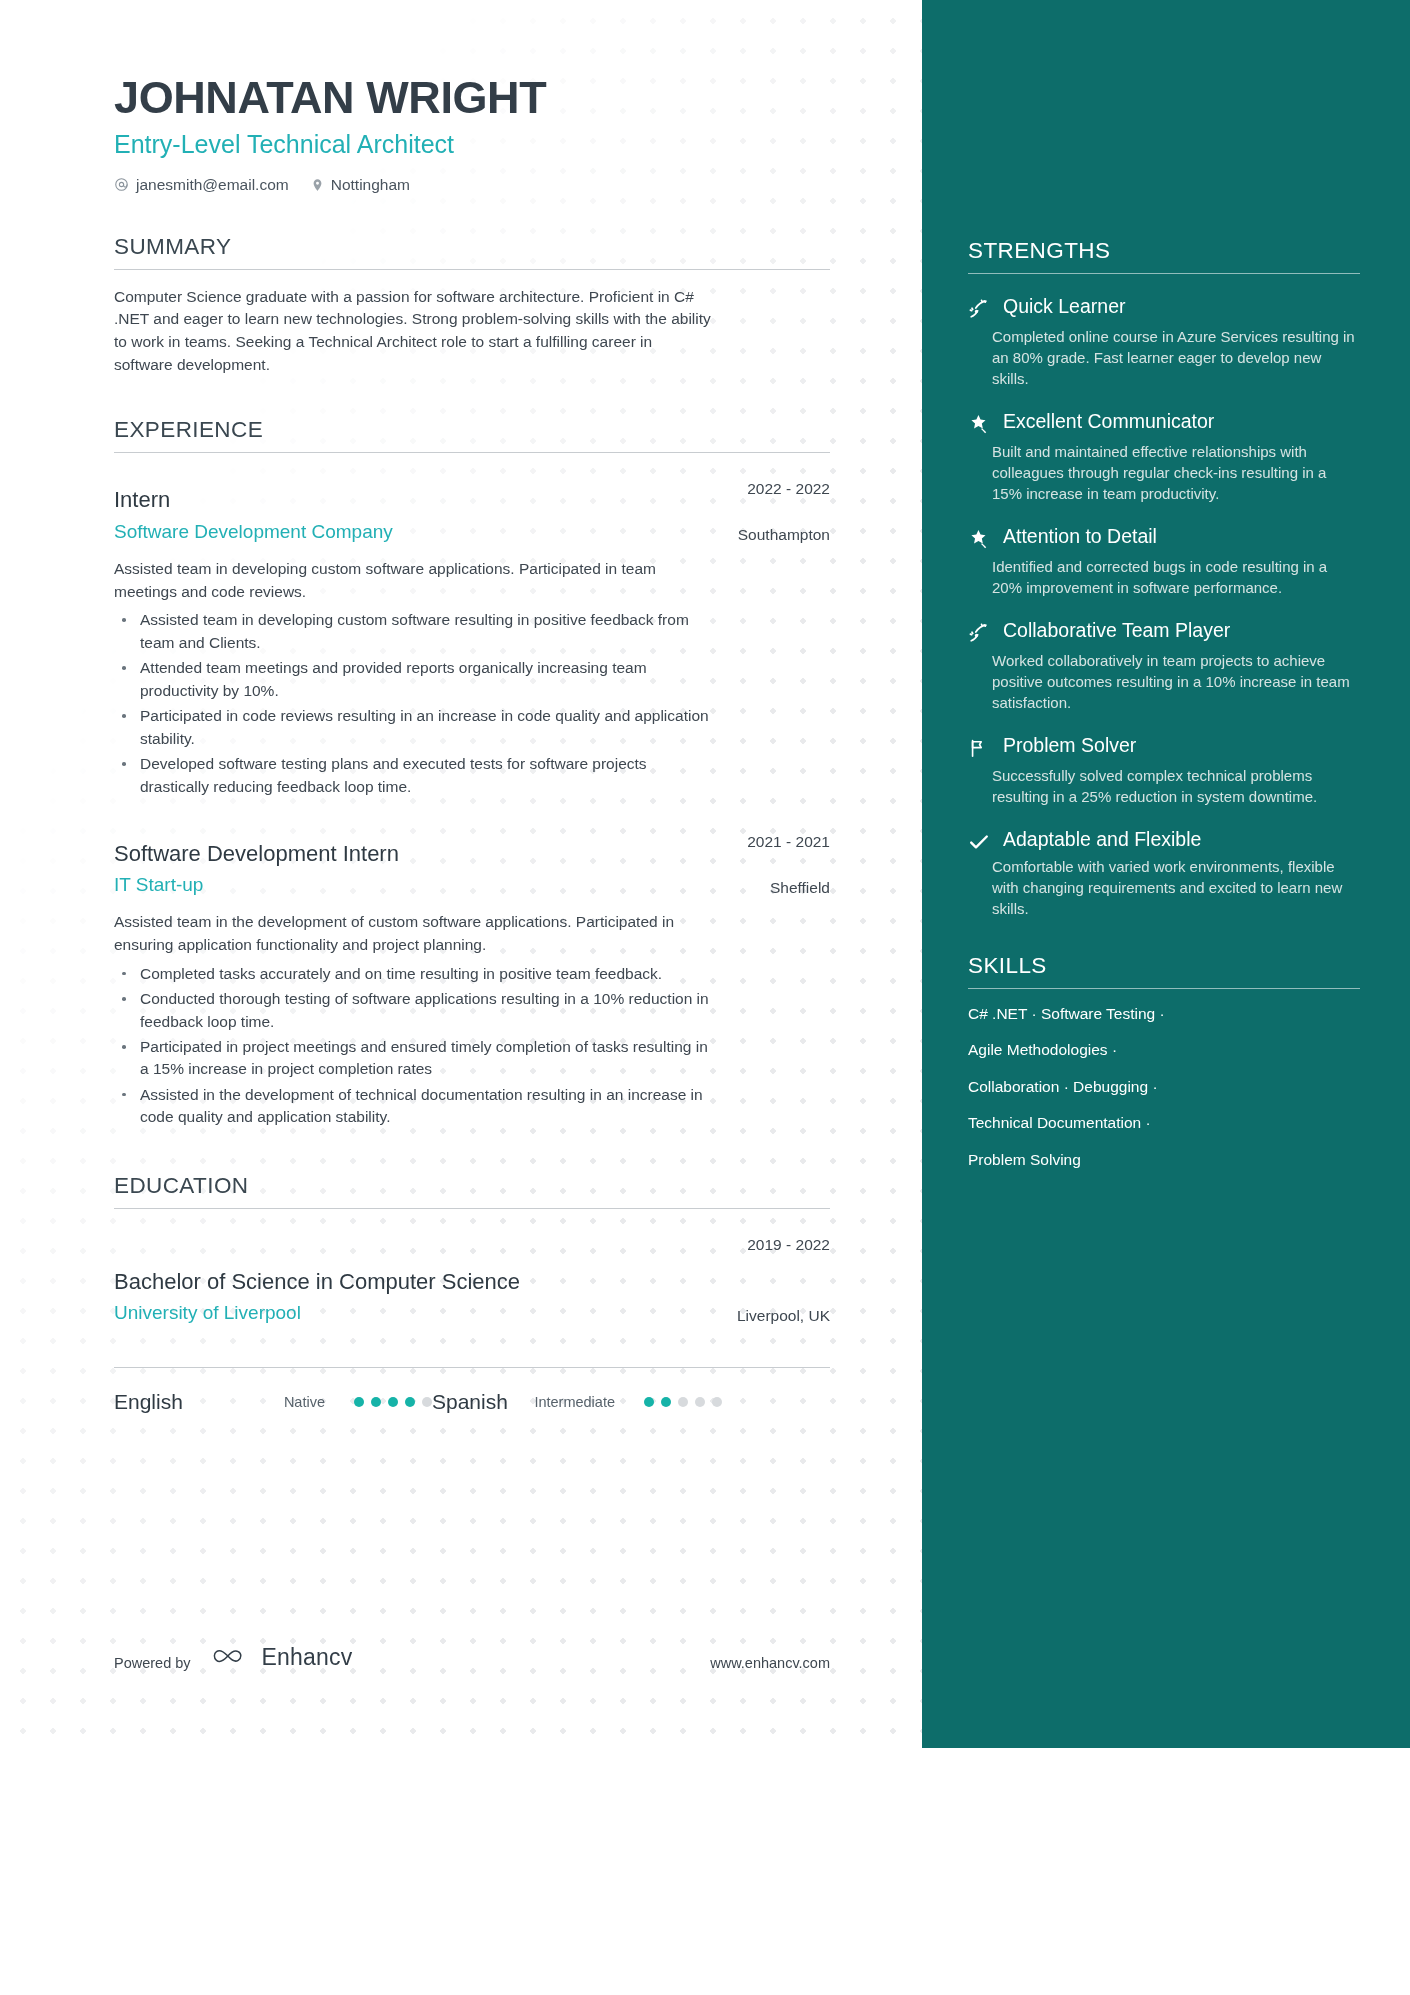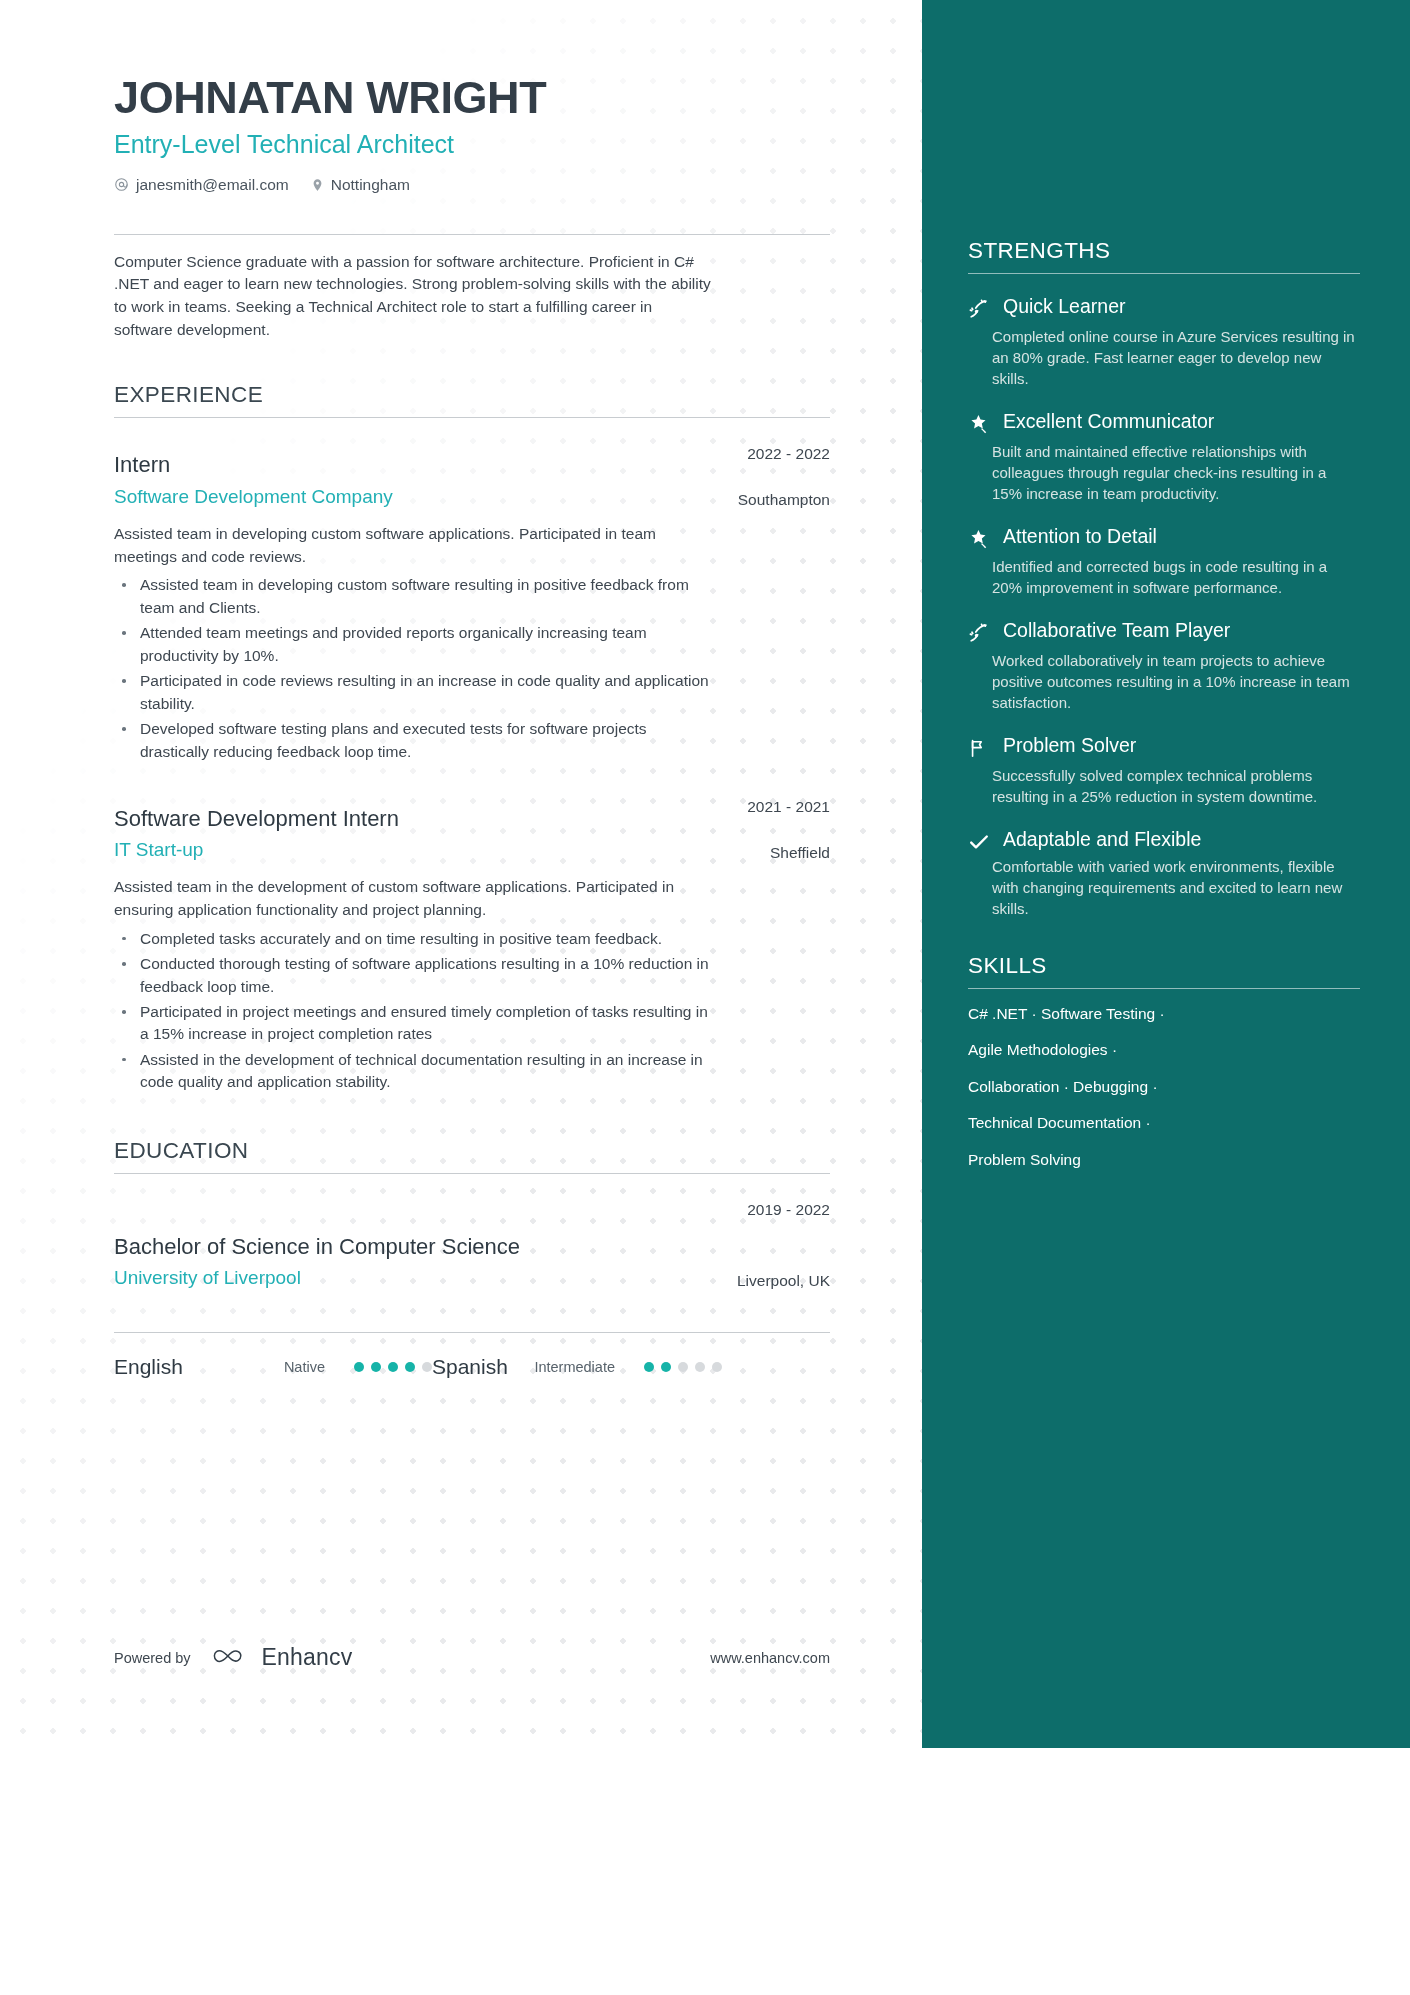--- a/index.html
+++ b/index.html
@@ -180,21 +180,21 @@
   }
   .dot-r.on { background: #16b3a8; }
 
   
   .footer {
     position: absolute;
     left: 114px;
     right: 92px;
     bottom: 77px;
     display: flex;
-    align-items: center;
+    align-items: flex-end;
     z-index: 2;
   }
   .powered {
     font-size: 14.5px;
     color: #3e4750;
     margin-right: 22px;
   }
   .brand {
     display: flex;
     align-items: center;
@@ -295,20 +295,21 @@
               <svg width="13" height="16" viewBox="0 0 24 24" fill="#9aa2a9">
                 <path d="M12 1.6c-4 0-7.2 3.2-7.2 7.2 0 5.4 7.2 14 7.2 14s7.2-8.6 7.2-14c0-4-3.2-7.2-7.2-7.2zm0 9.9a2.7 2.7 0 1 1 0-5.4 2.7 2.7 0 0 1 0 5.4z"></path>
               </svg>
             </span>
             <span>Nottingham</span>
           </div>
         </div>
       </div>
 
       <div class="section">
+        <div class="section-title">SUMMARY</div>
         <div class="rule"></div>
         <div class="body-text summary-body">Computer Science graduate with a passion for software architecture. Proficient in C# .NET and eager to learn new technologies. Strong problem-solving skills with the ability to work in teams. Seeking a Technical Architect role to start a fulfilling career in software development.</div>
       </div>
 
       <div class="section">
         <div class="section-title">EXPERIENCE</div>
         <div class="rule"></div>
 
         <div class="entry">
           <div class="entry-row">

